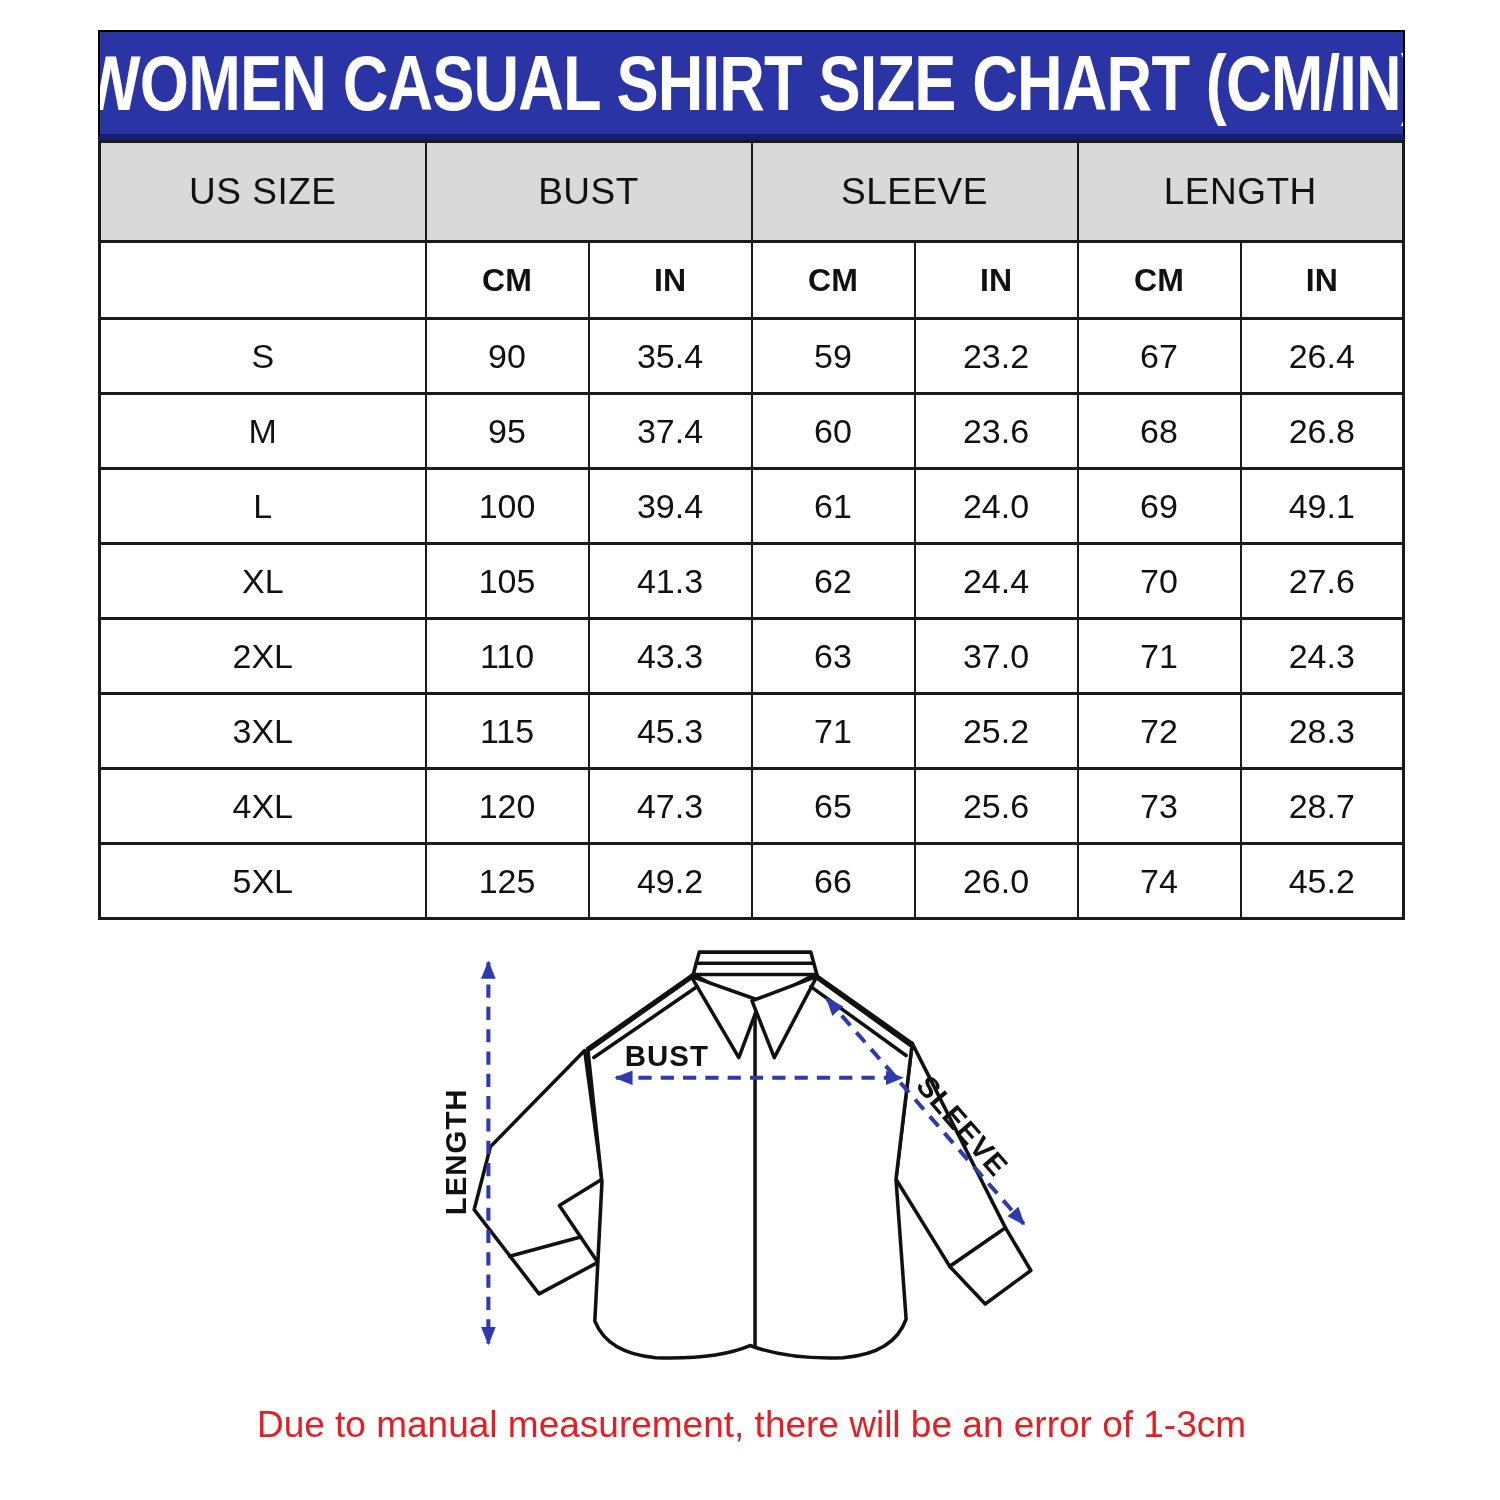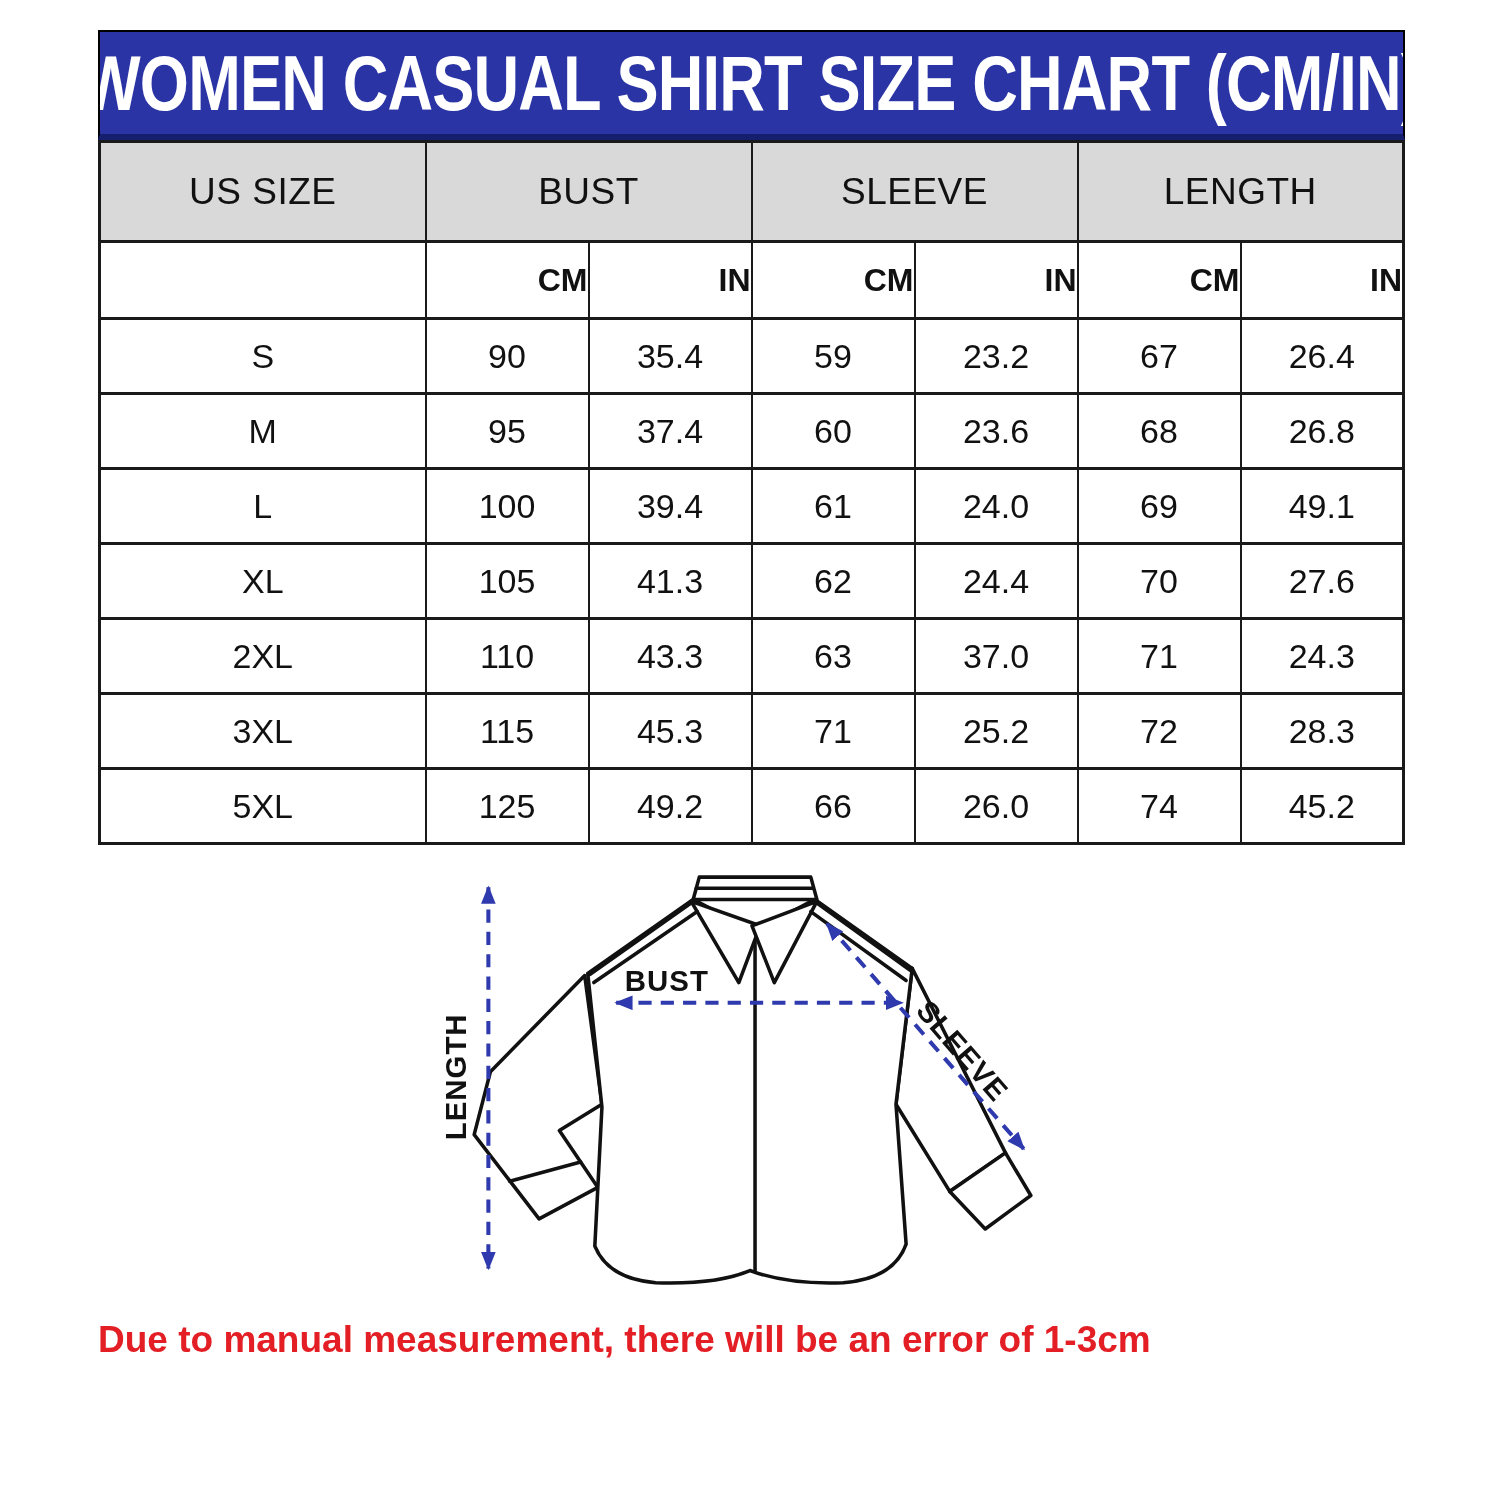--- a/index.html
+++ b/index.html
@@ -64,21 +64,20 @@
     height:100px;
     background:var(--header_bg);
     font-size:37px;
     font-weight:normal;
     letter-spacing:0.5px;
   }
   .size-table .unit-row td{
     height:77px;
     font-size:32px;
     font-weight:bold;
-    text-align:right;
   }
   .size-table .data-row td{
     height:75px;
     font-size:34px;
     font-weight:normal;
   }
   
   .diagram{
     margin-top:24px;
     display:flex;
@@ -104,24 +103,25 @@
     stroke-linecap:round;
   }
   .measure{
     fill:none;
     stroke:var(--arrow);
     stroke-width:4;
     stroke-dasharray:13 9;
   }
   
   .note{
-    margin-top:14px;
+    margin-top:24px;
+    text-align:center;
     color:var(--note);
     font-size:37px;
-    font-weight:bold;
+    font-weight:normal;
   }
 </style>
 </head>
 <body>
 
 <div class="sheet">
 
   <div class="banner">
     <div class="title">WOMEN CASUAL SHIRT SIZE CHART (CM/IN)</div>
   </div>
@@ -200,20 +200,29 @@
       <tr class="data-row">
         <td>3XL</td>
         <td>115</td>
         <td>45.3</td>
         <td>71</td>
         <td>25.2</td>
         <td>72</td>
         <td>28.3</td>
       </tr>
       <tr class="data-row">
+        <td>4XL</td>
+        <td>120</td>
+        <td>47.3</td>
+        <td>65</td>
+        <td>25.6</td>
+        <td>73</td>
+        <td>28.7</td>
+      </tr>
+      <tr class="data-row">
         <td>5XL</td>
         <td>125</td>
         <td>49.2</td>
         <td>66</td>
         <td>26.0</td>
         <td>74</td>
         <td>45.2</td>
       </tr>
     </tbody>
   </table>

